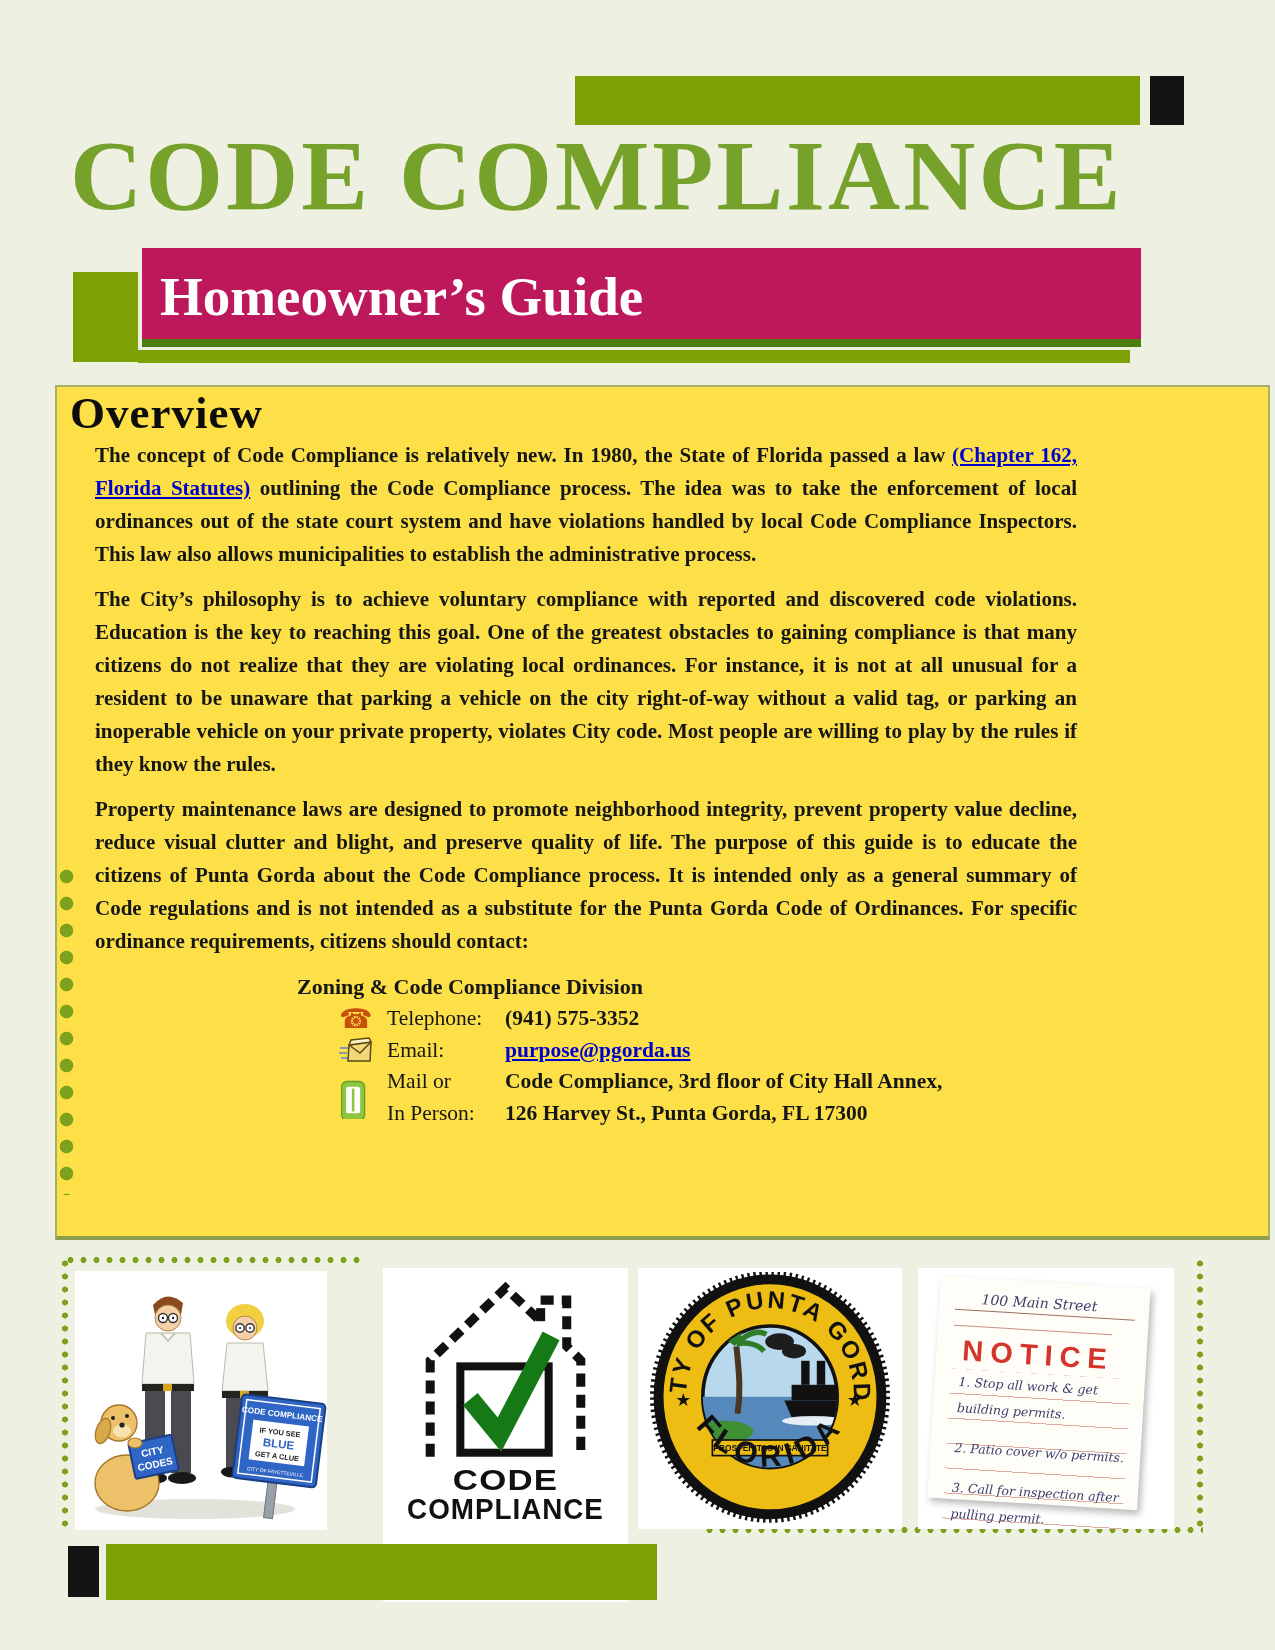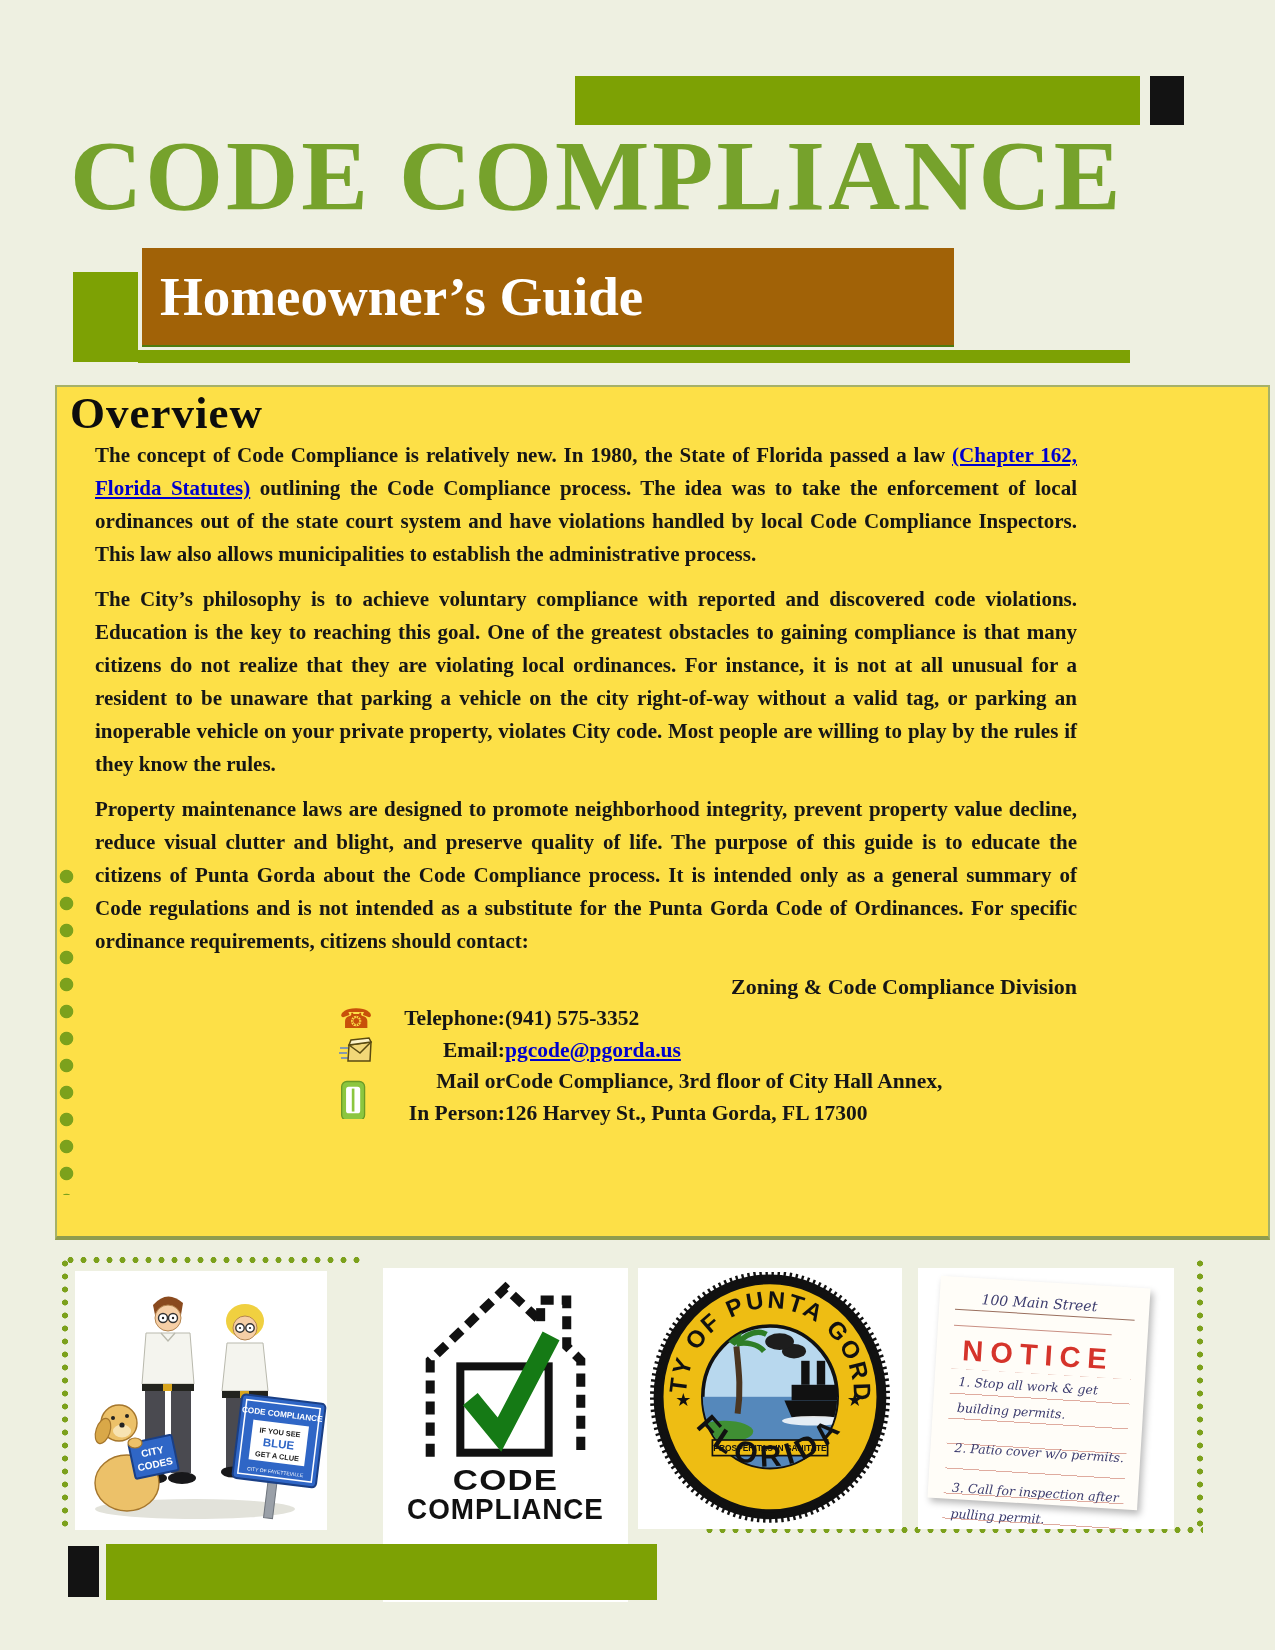--- a/index.html
+++ b/index.html
@@ -26,21 +26,21 @@
   .abs{position:absolute}
 
   
   .top-green-bar{left:575px;top:76px;width:565px;height:49px;background:var(--green)}
   .top-black-square{left:1150px;top:76px;width:34px;height:49px;background:#131313}
   .main-title{
     left:70px;top:124px;
     font-size:100px;line-height:104px;font-weight:bold;
     color:var(--title-green);letter-spacing:3px;white-space:nowrap;
   }
-  .subtitle-bar{left:142px;top:248px;width:812px;height:99px;background:#a16207;border-bottom:2px solid #4d7c0f}
+  .subtitle-bar{left:142px;top:248px;width:999px;height:99px;background:#be185d;border-bottom:8px solid #4d7c0f}
   .subtitle-bar span{
     display:block;padding-left:18px;line-height:97px;
     color:#ffffff;font-size:55px;font-weight:bold;white-space:nowrap;
   }
   .green-accent{left:73px;top:272px;width:65px;height:90px;background:var(--green)}
   .green-underline{left:138px;top:350px;width:992px;height:13px;background:var(--green)}
 
   
   .overview-box{
     left:55px;top:385px;width:1215px;height:855px;
@@ -53,25 +53,25 @@
     font-size:45px;font-weight:bold;color:#0d0d0d;letter-spacing:1px;
   }
   .body-copy{
     position:absolute;left:38px;top:52px;width:982px;
     font-size:21px;line-height:33px;font-weight:600;
     text-align:justify;color:var(--ink);
   }
   .body-copy p{margin-bottom:12px}
   a.doc-link{color:var(--link);text-decoration:underline;font-weight:700}
 
-  .contact-block{text-align:right}
+  .contact-block{text-align:left}
   .contact-heading{margin-left:202px;font-size:22px;font-weight:bold}
   .contact-row{display:flex;margin-left:244px;line-height:31.5px;font-size:21.5px;position:relative}
   .icon-slot{width:48px;flex:0 0 48px;position:relative}
-  .contact-label{width:118px;flex:0 0 118px;font-weight:bold}
+  .contact-label{width:118px;flex:0 0 118px;font-weight:normal}
   .contact-value{font-weight:bold}
   .icon-abs{position:absolute;left:0;top:1px;width:34px;height:30px}
   .phone-glyph{font-family:"DejaVu Sans",sans-serif;font-size:27px;color:#c8500a;line-height:30px}
 
   
   .big-dots{
     left:59px;top:869px;width:15px;height:326px;
     background-image:radial-gradient(circle at 50% 7.5px,var(--dot) 6.3px,rgba(0,0,0,0) 7.2px);
     background-size:15px 27px;background-repeat:repeat-y;
   }
@@ -157,21 +157,21 @@
           <svg class="icon-abs" viewBox="0 0 34 30">
             <line x1="1" y1="12" x2="9" y2="12" stroke="#8899aa" stroke-width="2"></line>
             <line x1="0" y1="17" x2="8" y2="17" stroke="#8899aa" stroke-width="2"></line>
             <line x1="2" y1="22" x2="10" y2="22" stroke="#8899aa" stroke-width="2"></line>
             <polygon points="10,9 32,6 31,25 9,25" fill="#f2d778" stroke="#5a4a10" stroke-width="1.5"></polygon>
             <polyline points="10,9 21,17 32,6" fill="none" stroke="#5a4a10" stroke-width="1.5"></polyline>
             <polygon points="12,4 30,2 32,6 10,9" fill="#fdf3c8" stroke="#5a4a10" stroke-width="1.5"></polygon>
           </svg>
         </span>
         <span class="contact-label">Email:</span>
-        <a href="#" class="contact-value doc-link">pgcode@pgorda.us</a>
+        <a href="#" class="contact-value doc-link">purpose@pgorda.us</a>
       </div>
 
       <div class="contact-row">
         <span class="icon-slot">
           <svg class="icon-abs" viewBox="0 0 34 30" style="height:52px;width:30px">
             <rect x="3" y="2" width="26" height="44" rx="6" fill="#8cc63f" stroke="#6b9b26" stroke-width="1.5"></rect>
             <rect x="8" y="8" width="16" height="30" rx="3" fill="#ffffff"></rect>
             <rect x="14.5" y="10" width="3" height="26" fill="#8cc63f"></rect>
           </svg>
         </span>

